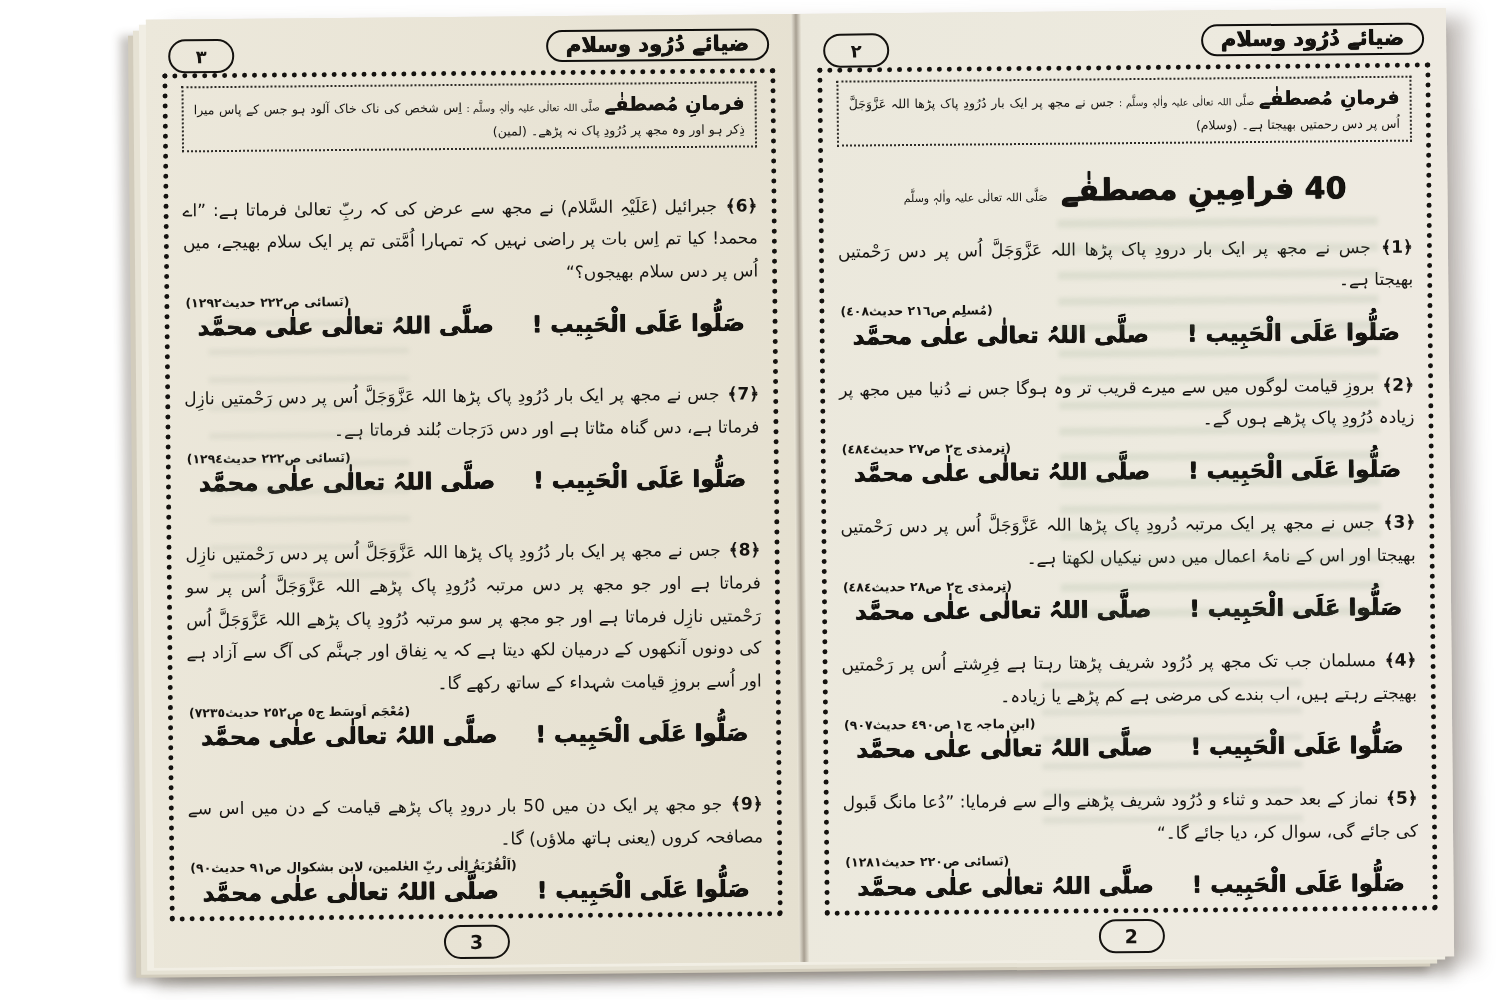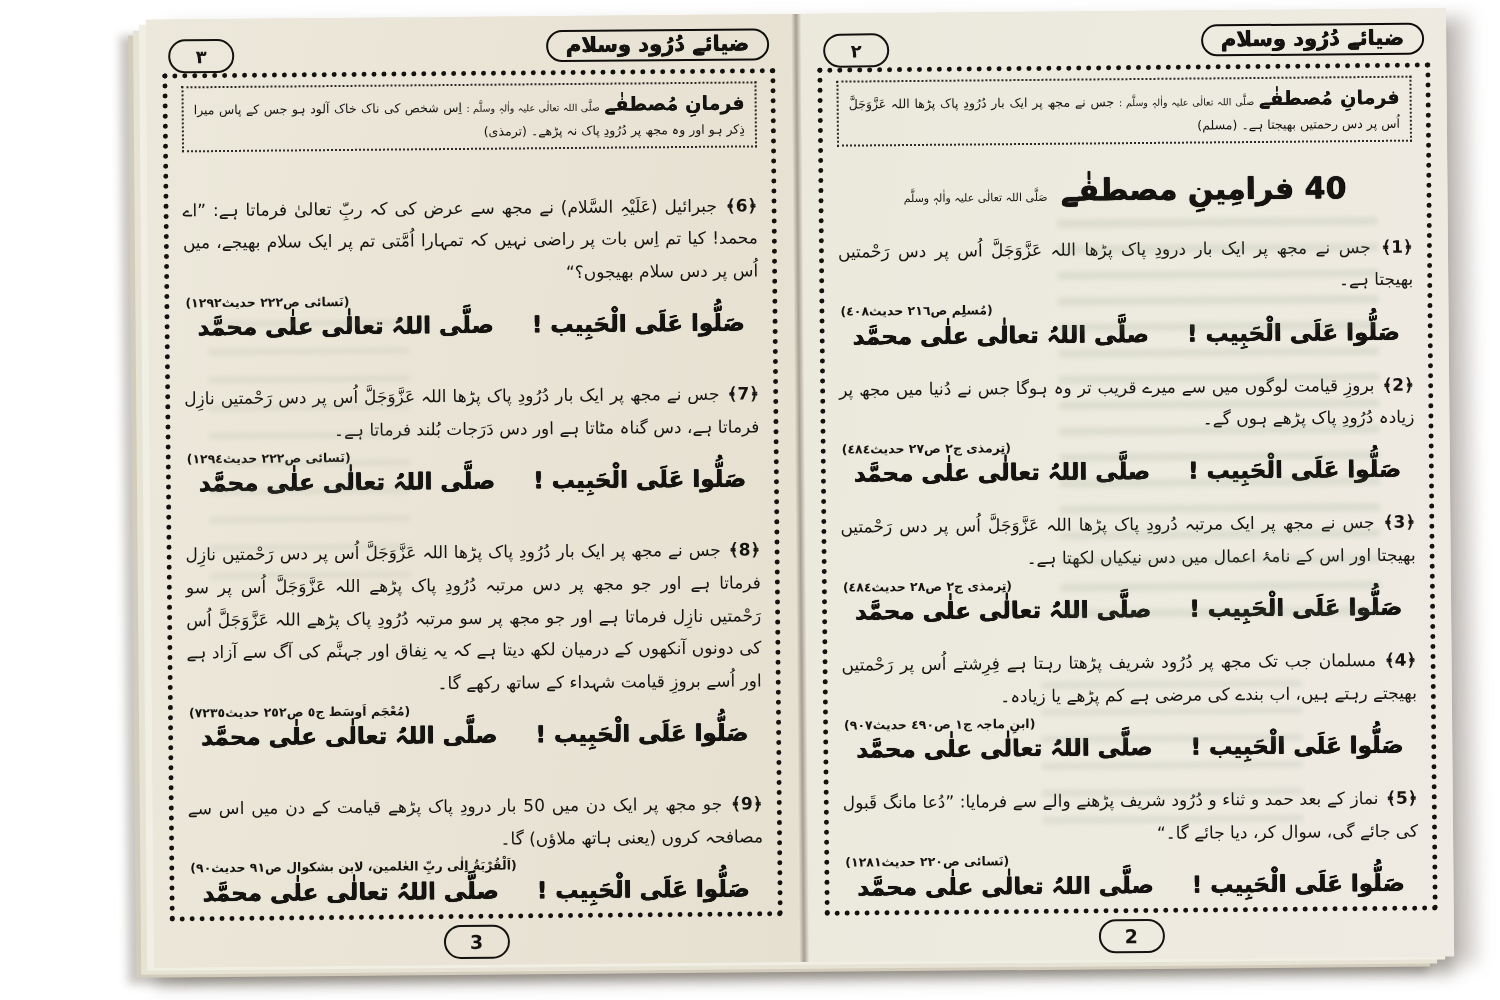--- a/index.html
+++ b/index.html
@@ -106,21 +106,21 @@
         <span>ضیائے دُرُود وسلام</span>
       </div>
     </div>
 
     <div class="content">
 
       <div class="farman">
         <span class="fh">فرمانِ مُصطفٰے</span>
         <span class="fhon">صلَّی اللہ تعالٰی علیہ واٰلہٖ وسلَّم :</span>
         <span>اِس شخص کی ناک خاک آلود ہو جس کے پاس میرا ذِکر ہو اور وہ مجھ پر دُرُودِ پاک نہ پڑھے۔</span>
-        <span>(ترمذی)</span>
+        <span>(لمین)</span>
       </div>
 
       <div class="item">
         <div class="itext">
           <span class="inum">﴿6﴾</span>
           <span>جبرائیل (عَلَیْہِ السَّلام) نے مجھ سے عرض کی کہ ربِّ تعالیٰ فرماتا ہے: ”اے محمد! کیا تم اِس بات پر راضی نہیں کہ تمہارا اُمَّتی تم پر ایک سلام بھیجے، میں اُس پر دس سلام بھیجوں؟“</span>
         </div>
         <div class="ref">(نَسائی ص٢٢٢ حدیث١٢٩٢)</div>
         <div class="refrain">
           <span>صَلُّوا عَلَی الْحَبِیب !</span>
@@ -187,21 +187,21 @@
         <span>ضیائے دُرُود وسلام</span>
       </div>
     </div>
 
     <div class="content">
 
       <div class="farman">
         <span class="fh">فرمانِ مُصطفٰے</span>
         <span class="fhon">صلَّی اللہ تعالٰی علیہ واٰلہٖ وسلَّم :</span>
         <span>جس نے مجھ پر ایک بار دُرُودِ پاک پڑھا اللہ عَزَّوَجَلَّ اُس پر دس رحمتیں بھیجتا ہے۔</span>
-        <span>(مسلم)</span>
+        <span>(وسلام)</span>
       </div>
 
       <div class="title-line">
         <span class="big">40 فرامِینِ مصطفٰے</span>
         <span class="hon">صَلَّی اللہ تعالٰی علیہ واٰلہٖ وسلَّم</span>
       </div>
 
       <div class="item">
         <div class="itext">
           <span class="inum">﴿1﴾</span>

